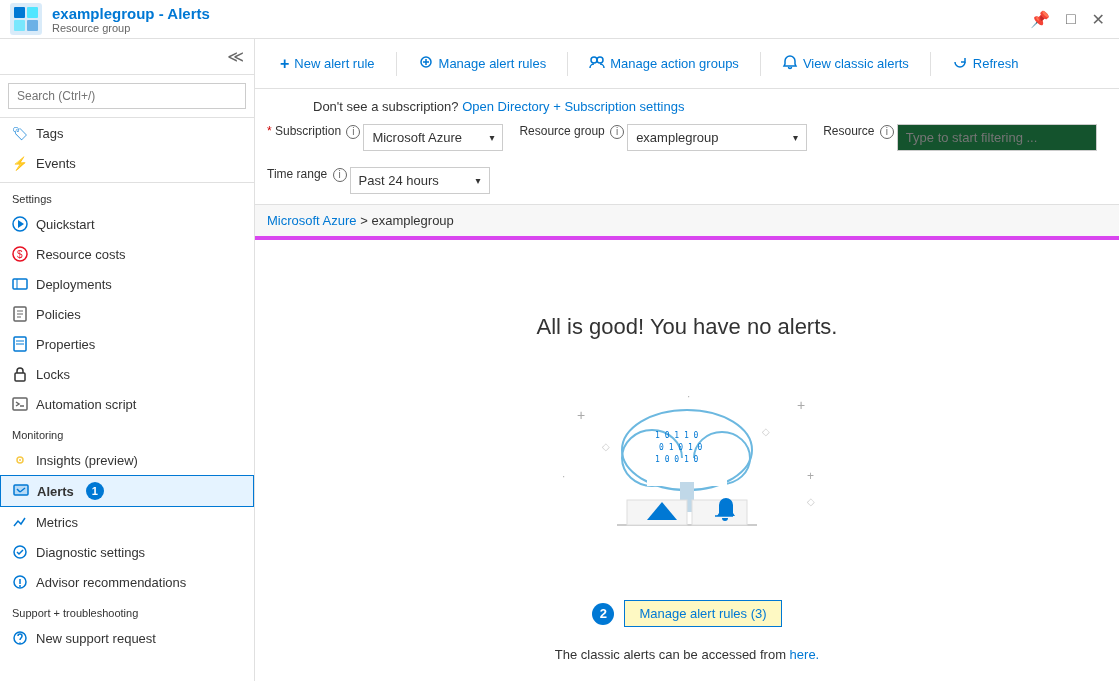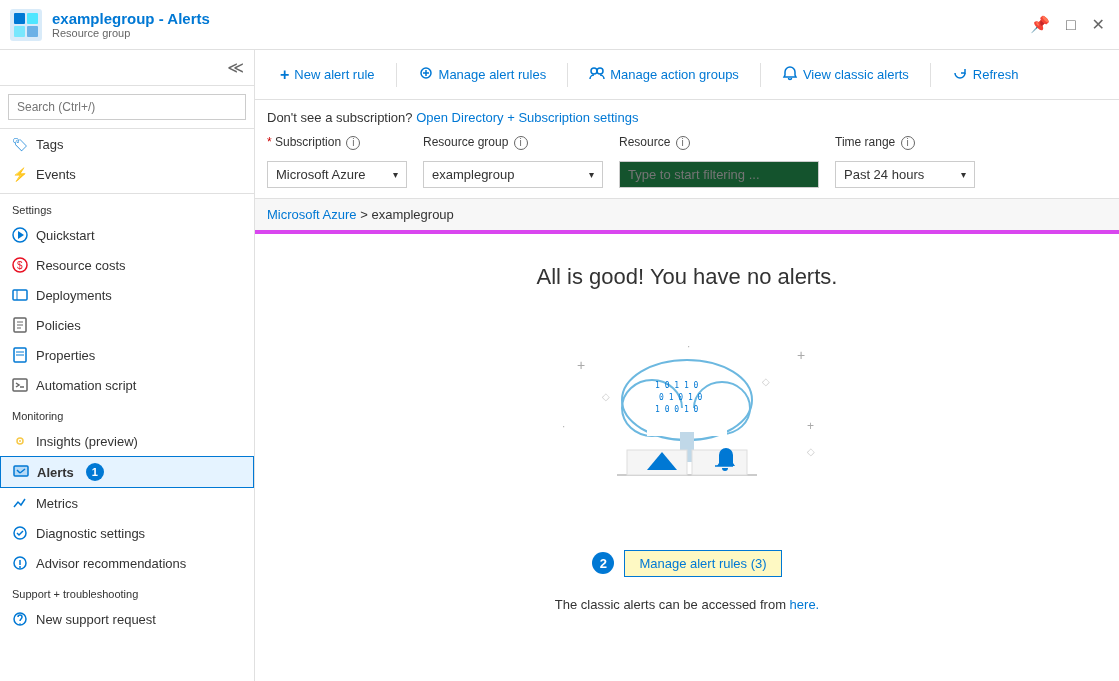--- a/index.html
+++ b/index.html
@@ -1,19 +1,19 @@
 <!DOCTYPE html>
 <html><head>
   <meta charset="utf-8">
   <style>
     * { box-sizing: border-box; margin: 0; padding: 0; }
     body { font-family: 'Segoe UI', Arial, sans-serif; font-size: 13px; color: #333; background: #f2f2f2; display: flex; flex-direction: column; height: 681px; width: 1119px; overflow: hidden; }
 
     
-    .title-bar { display: flex; align-items: center; background: #fff; border-bottom: 1px solid #e0e0e0; padding: 0 10px; height: 50px; flex-shrink: 0; }
+    .title-bar { display: flex; align-items: center; background: #fff; border-bottom: 1px solid #e0e0e0; padding: 0 10px; height: 39px; flex-shrink: 0; }
     .title-bar-icon { width: 32px; height: 32px; margin-right: 10px; flex-shrink: 0; }
     .title-bar-text { flex: 1; }
     .title-bar-title { font-size: 15px; font-weight: 600; color: #0078d4; }
     .title-bar-subtitle { font-size: 11px; color: #666; }
     .title-bar-controls { display: flex; gap: 8px; }
     .title-bar-btn { background: none; border: none; cursor: pointer; font-size: 16px; color: #666; padding: 4px; }
 
     
     .main-layout { display: flex; flex: 1; overflow: hidden; }
 
@@ -31,40 +31,40 @@
     
     .content { flex: 1; display: flex; flex-direction: column; overflow: hidden; background: #fff; }
 
     
     .toolbar { display: flex; align-items: center; padding: 8px 12px; border-bottom: 1px solid #e0e0e0; gap: 4px; flex-shrink: 0; background: #fff; }
     .toolbar-btn { display: flex; align-items: center; gap: 5px; padding: 6px 12px; border: 1px solid transparent; cursor: pointer; background: none; font-size: 13px; color: #0078d4; }
     .toolbar-separator { width: 1px; height: 24px; background: #e0e0e0; margin: 0 4px; }
 
     
     .filter-bar { padding: 10px 12px; border-bottom: 1px solid #e0e0e0; flex-shrink: 0; background: #fff; }
-    .filter-notice { font-size: 13px; color: #333; margin-bottom: 10px; }
+    .filter-notice { font-size: 13px; color: #333; margin-bottom: 10px; margin-left: 46px; }
     .filter-notice a { color: #0078d4; text-decoration: none; }
     .filter-fields { display: flex; gap: 16px; align-items: flex-end; flex-wrap: wrap; }
-    .filter-field { display: flex; flex-direction: column; gap: 11px; }
+    .filter-field { display: flex; flex-direction: row; gap: 3px; }
     .filter-label { font-size: 12px; color: #333; font-weight: 500; }
     .required-star { color: #cc0000; }
     .info-icon { display: inline-flex; align-items: center; justify-content: center; width: 14px; height: 14px; border-radius: 50%; border: 1px solid #666; font-size: 10px; color: #666; margin-left: 2px; cursor: pointer; }
     .filter-select { display: flex; align-items: center; border: 1px solid #ccc; background: #fff; padding: 5px 8px; min-width: 140px; cursor: pointer; font-size: 13px; }
     .filter-select-wide { min-width: 180px; }
     .filter-input { border: 1px solid #ccc; background: #14532d; padding: 5px 8px; min-width: 200px; font-size: 13px; color: #999; }
     .chevron { margin-left: auto; font-size: 10px; color: #333; padding-left: 8px; }
 
     
     .breadcrumb { padding: 8px 12px; font-size: 13px; border-bottom: 4px solid #d946ef; background: #f7f7f7; flex-shrink: 0; }
     .breadcrumb a { color: #0078d4; text-decoration: none; }
     .breadcrumb span { color: #333; }
 
     
     .main-content { flex: 1; display: flex; flex-direction: column; align-items: center; justify-content: flex-start; padding: 30px 20px; overflow-y: auto; }
-    .no-alerts-title { font-size: 22px; color: #333; margin-bottom: 30px; font-weight: 400; }
+    .no-alerts-title { font-size: 22px; color: #333; margin-bottom: 30px; font-weight: 400; margin-top: 44px; }
 
     
     .illustration { width: 280px; height: 200px; margin-bottom: 30px; position: relative; }
 
     
     .manage-alert-link-section { display: flex; align-items: center; gap: 10px; margin-bottom: 20px; }
     .step-badge { background: #0078d4; color: white; border-radius: 50%; width: 22px; height: 22px; font-size: 13px; display: flex; align-items: center; justify-content: center; font-weight: 700; flex-shrink: 0; }
     .manage-alert-btn { border: 1px solid #0078d4; color: #0078d4; padding: 5px 14px; cursor: pointer; background: #fef9c3; font-size: 13px; }
 
     
@@ -172,20 +172,29 @@
               <rect x="2" y="1" width="12" height="14" rx="1" fill="none" stroke="#0078d4" stroke-width="1.5"></rect>
               <line x1="4" y1="5" x2="12" y2="5" stroke="#0078d4" stroke-width="1"></line>
               <line x1="4" y1="8" x2="12" y2="8" stroke="#0078d4" stroke-width="1"></line>
             </svg>
         </span>
         <span>Properties</span>
       </div>
       <div class="sidebar-item">
         <span class="item-icon">
           <svg width="16" height="16" viewBox="0 0 16 16">
+              <rect x="3" y="7" width="10" height="8" rx="1" fill="none" stroke="#333" stroke-width="1.5"></rect>
+              <path d="M5 7V5a3 3 0 016 0v2" fill="none" stroke="#333" stroke-width="1.5"></path>
+            </svg>
+        </span>
+        <span>Locks</span>
+      </div>
+      <div class="sidebar-item">
+        <span class="item-icon">
+          <svg width="16" height="16" viewBox="0 0 16 16">
               <rect x="1" y="2" width="14" height="12" rx="1" fill="none" stroke="#666" stroke-width="1.5"></rect>
               <polyline points="4,6 7,8 4,10" fill="none" stroke="#666" stroke-width="1.5"></polyline>
               <line x1="8" y1="10" x2="12" y2="10" stroke="#666" stroke-width="1.5"></line>
             </svg>
         </span>
         <span>Automation script</span>
       </div>
     </div>
 
     <div>

